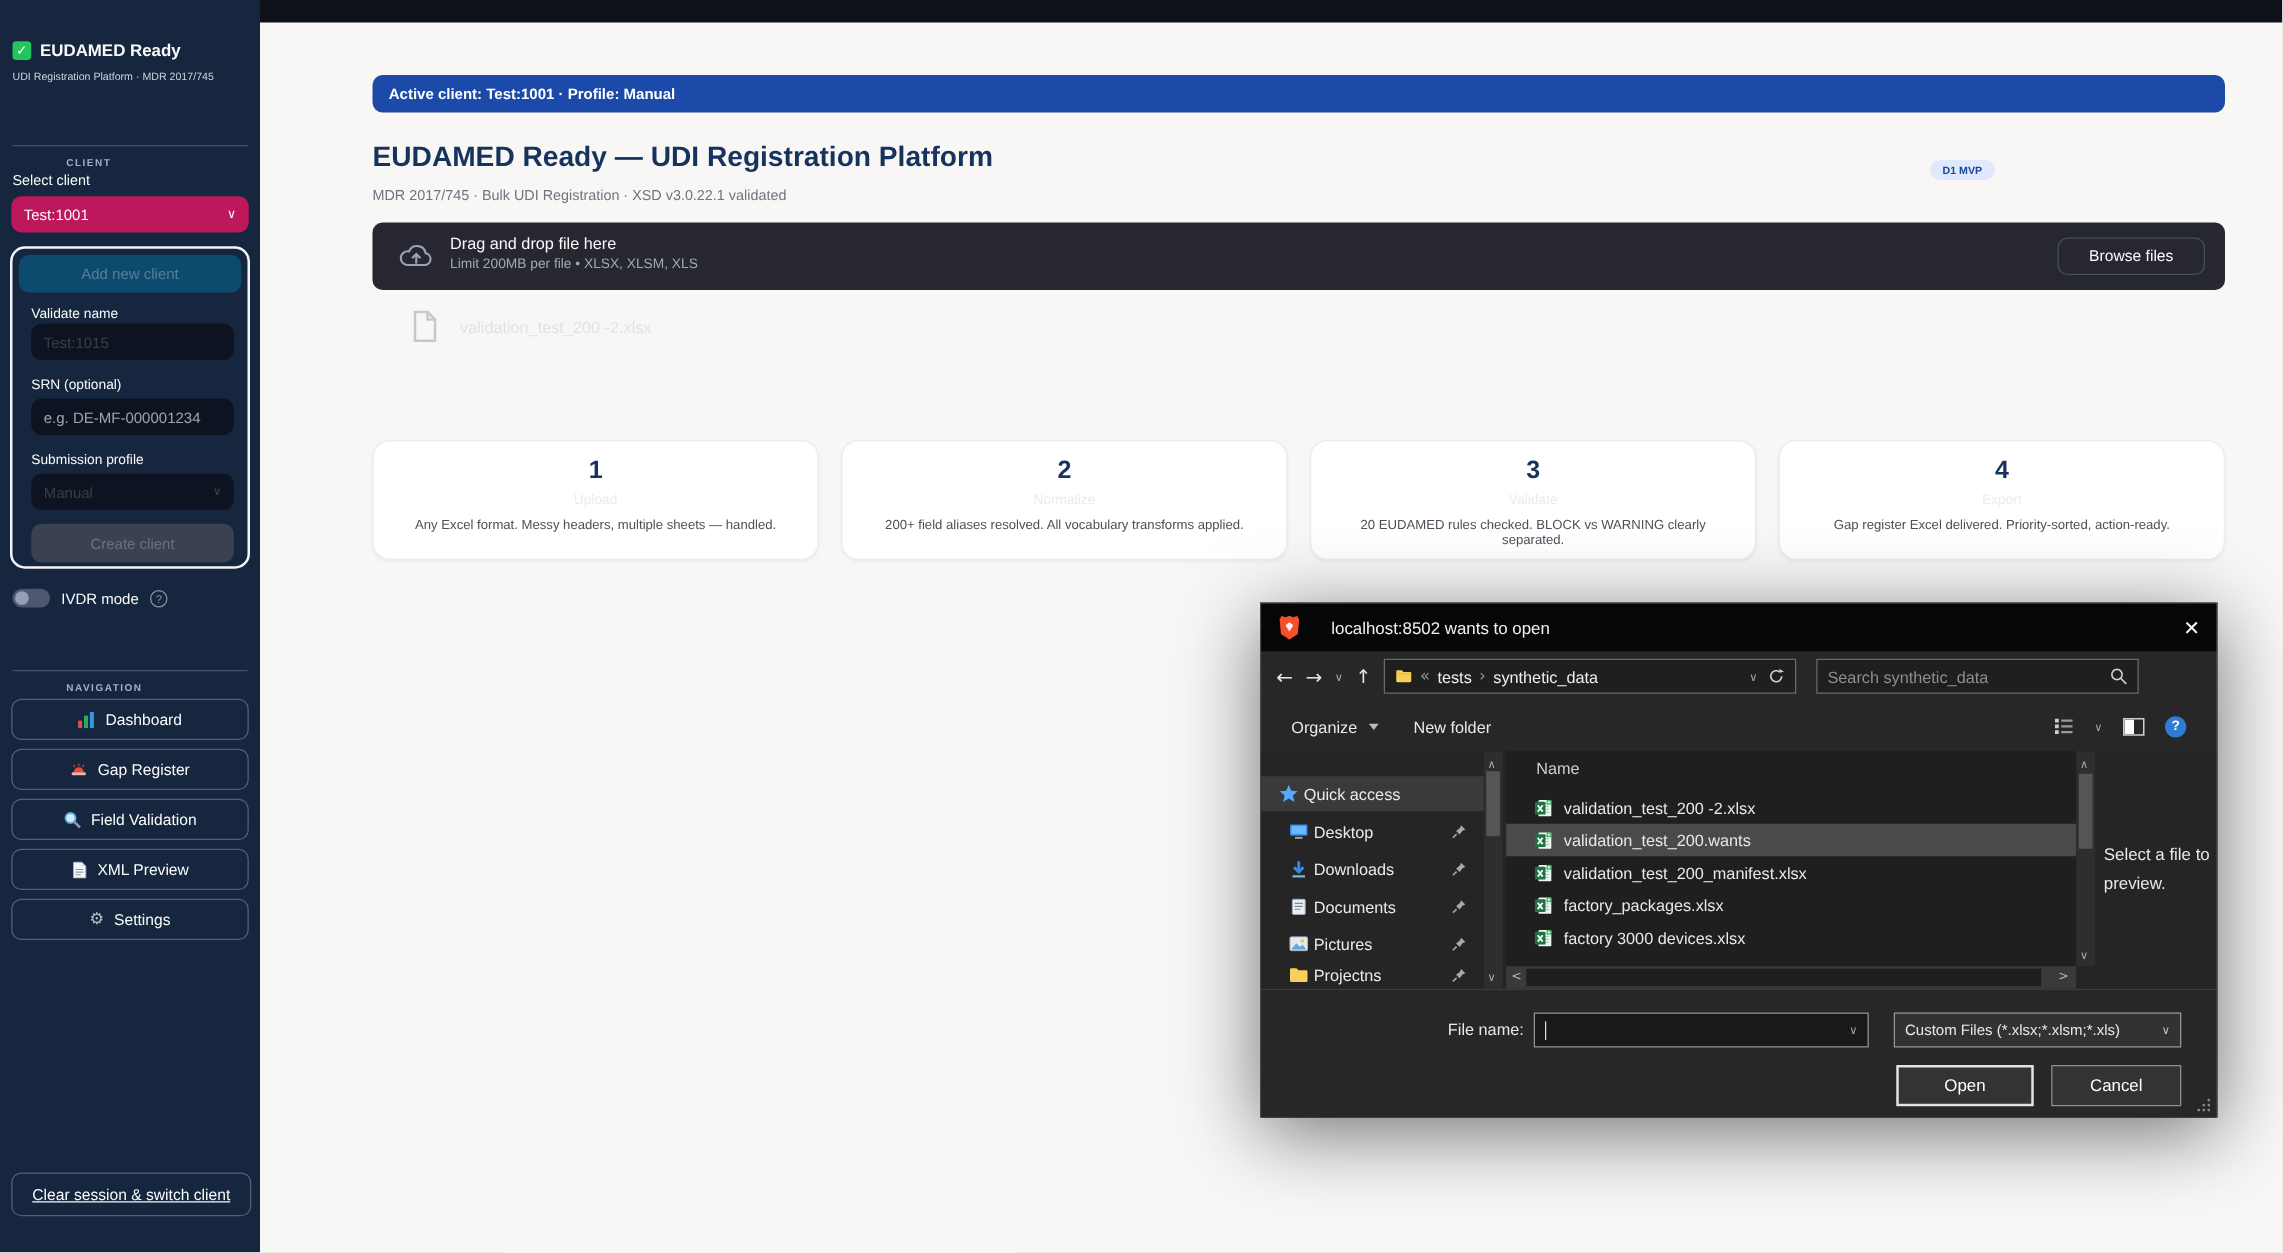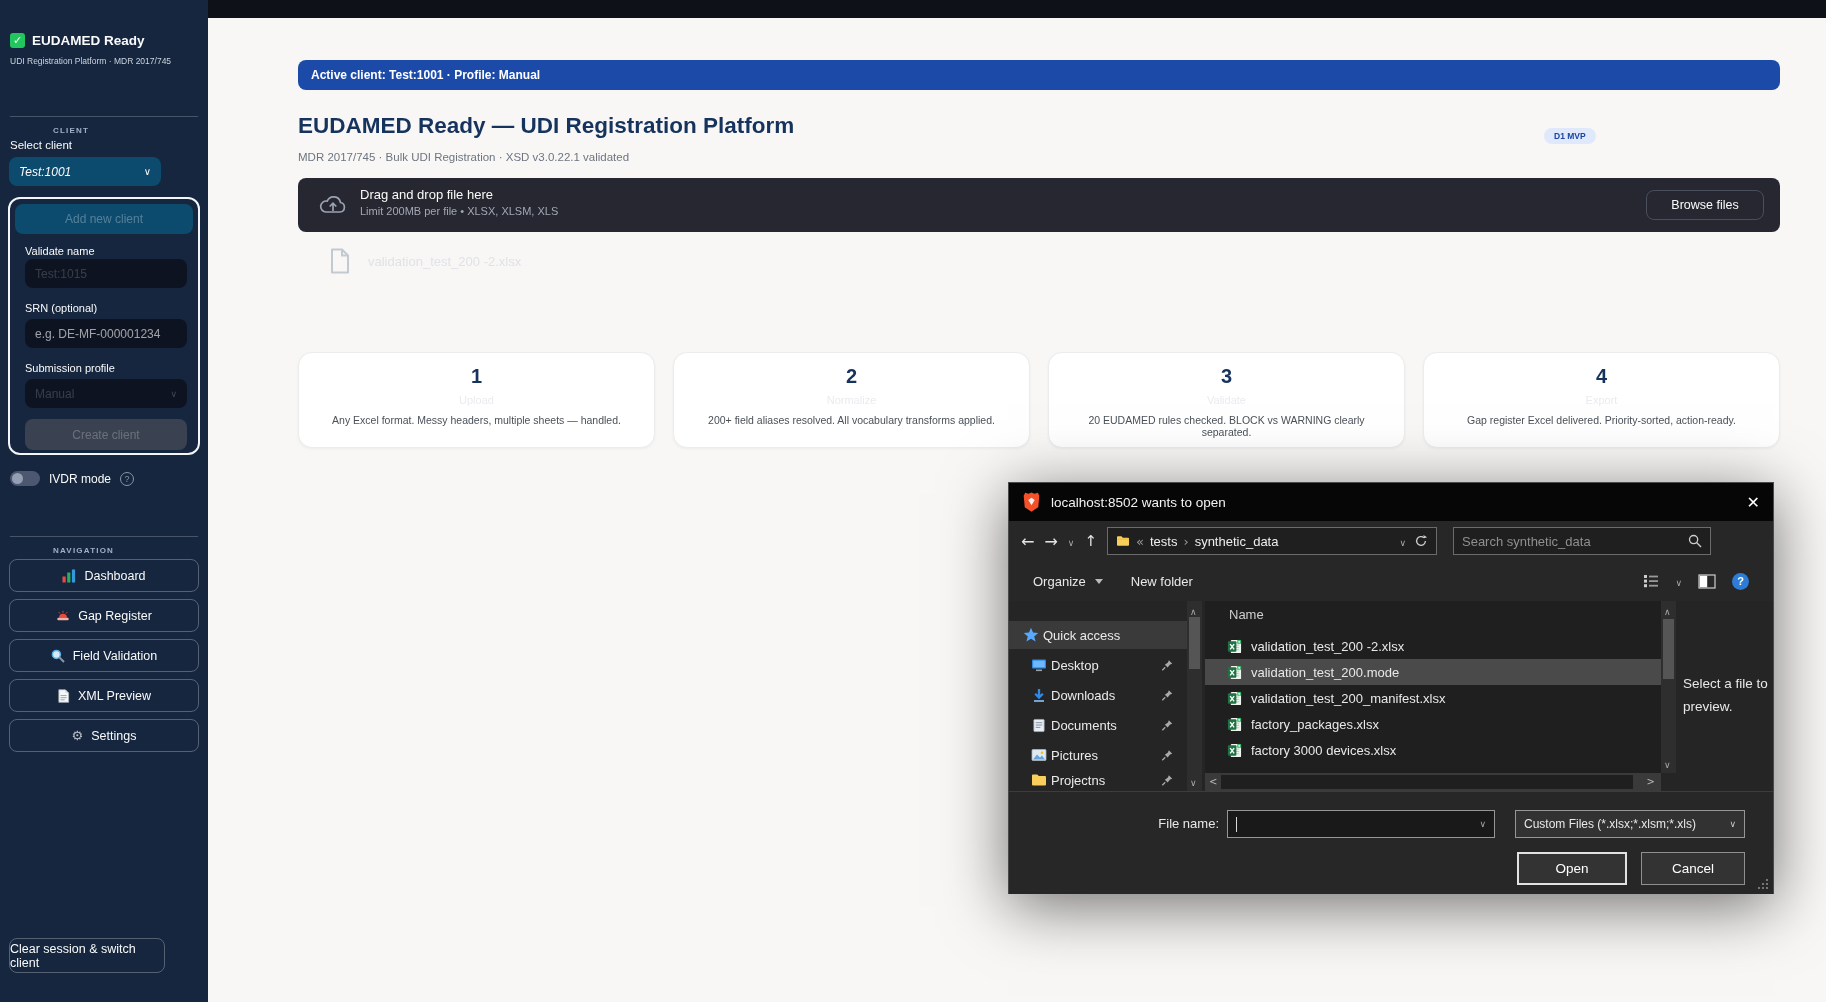--- a/index.html
+++ b/index.html
@@ -15,40 +15,40 @@
   
   .sidebar { position:absolute; left:0; top:0; width:208px; height:1002px; background:#15263e; color:#fafafa; }
   .logo-row { position:absolute; left:10px; top:33px; display:flex; align-items:center; gap:7px; }
   .logo-check { width:15px; height:15px; background:#22c55e; border-radius:3px; display:flex; align-items:center; justify-content:center; color:#fff; font-size:11px; font-weight:bold; }
   .logo-check::before { content:"✓"; font-family:"DejaVu Sans",sans-serif; }
   .app-name { font-size:13.5px; font-weight:bold; }
   .app-sub { position:absolute; left:10px; top:56px; font-size:8.5px; color:#cdd4df; }
   .sdiv { position:absolute; left:10px; width:188px; height:1px; background:rgba(250,250,250,.22); border:0; }
   .sec { position:absolute; left:10px; font-size:8px; letter-spacing:1.2px; color:#9fb0c7; font-weight:bold;margin-left:43px; }
   .lbl { position:absolute; left:10px; font-size:11.5px; color:#fafafa; }
-  .sel-box { position:absolute; left:9px; width:152px; height:29px; background:#0c4a6e; border-radius:8px; display:flex; align-items:center; padding:0 10px; font-size:12px;font-style:italic; }
+  .sel-box { position:absolute; left:9px; width:190px; height:29px; background:#be185d; border-radius:8px; display:flex; align-items:center; padding:0 10px; font-size:12px; }
   .sel-box .chev { margin-left:auto; font-size:10px; color:#fafafa; font-family:"DejaVu Sans",sans-serif; }
   .chev::before { content:"∨"; }
   .expander { position:absolute; left:8px; top:197px; width:192px; height:258px; border:2px solid #f3f5f8; border-radius:12px; }
   .exp-head { position:absolute; left:5px; right:5px; top:5px; height:30px; background:#0c4a6e; border-radius:8px; display:flex; align-items:center; justify-content:center; font-size:12px; color:rgba(250,250,250,.3); }
   .flabel { position:absolute; left:15px; font-size:11px; color:#fafafa; }
   .finput { position:absolute; left:15px; width:162px; height:29px; background:#0d1320; border-radius:8px; display:flex; align-items:center; padding:0 10px; font-size:12px; }
   .ph-dim { color:rgba(250,250,250,.18); }
   .ph-lit { color:rgba(250,250,250,.62); }
   .finput .chev { margin-left:auto; font-size:9px; color:rgba(250,250,250,.22); }
   .create-btn { position:absolute; left:15px; top:220px; width:162px; height:31px; background:#3a4150; border-radius:8px; display:flex; align-items:center; justify-content:center; font-size:12px; color:rgba(250,250,250,.25); }
   .ivdr-row { position:absolute; left:10px; top:471px; display:flex; align-items:center; gap:9px; }
   .toggle { width:30px; height:15px; background:#4d5870; border-radius:8px; position:relative; }
   .toggle .knob { position:absolute; left:2px; top:2px; width:11px; height:11px; background:#93a0b4; border-radius:50%; }
   .ivdr-label { font-size:12px; }
   .help-o { width:14px; height:14px; border:1px solid #8b95a5; border-radius:50%; color:#8b95a5; font-size:9px; display:flex; align-items:center; justify-content:center; }
   .nav-btn { position:absolute; left:9px; width:190px; height:33px; border:1px solid rgba(250,250,250,.28); border-radius:8px; display:flex; align-items:center; justify-content:center; gap:8px; font-size:12.5px; color:#fafafa; }
   .nav-btn svg, .nav-btn .uic { flex:0 0 auto; }
   .uic { font-family:"DejaVu Sans",sans-serif; color:#b8bec6; font-size:13px; line-height:1; }
-  .clear-btn { position:absolute; left:9px; top:938px; width:156px; height:35px; border:1px solid rgba(250,250,250,.28); border-radius:8px; display:flex; align-items:center; justify-content:center; font-size:12.5px; }
+  .clear-btn { position:absolute; left:9px; top:938px; width:192px; height:35px; border:1px solid rgba(250,250,250,.28); border-radius:8px; display:flex; align-items:center; justify-content:center; font-size:12.5px;text-decoration:underline; }
 
   
   .topbar { position:absolute; left:208px; top:0; right:0; height:18px; background:#0e1117; }
   .banner { position:absolute; left:298px; top:60px; width:1482px; height:30px; background:#1c4aa8; border-radius:8px; color:#fff; display:flex; align-items:center; padding:0 13px; font-size:12px; font-weight:bold; }
   .page-title { position:absolute; left:298px; top:113px; font-size:22.5px; font-weight:bold; color:#16335e; }
   .badge { position:absolute; left:1544px; top:128px; background:#dfe9fb; color:#1c44a0; font-size:8.5px; font-weight:bold; padding:3px 10px; border-radius:9px; }
   .page-sub { position:absolute; left:298px; top:151px; font-size:11.5px; color:#6d7580; }
   .uploader { position:absolute; left:298px; top:178px; width:1482px; height:54px; background:#262730; border-radius:8px; }
   .cloud { position:absolute; left:20px; top:13px; }
   .up-head { position:absolute; left:62px; top:9px; font-size:13px; color:#fafafa; }
@@ -57,21 +57,21 @@
   .ghost-file { position:absolute; left:330px; top:248px; display:flex; align-items:center; gap:18px; }
   .ghost-name { font-size:13px; color:#dfe2e8; }
   .card { position:absolute; top:352px; width:357px; height:96px; background:#fff; border:1px solid #ececec; border-radius:14px; box-shadow:0 1px 3px rgba(20,30,50,.05); text-align:center; }
   .card .num { margin-top:12px; font-size:20px; font-weight:bold; color:#16335e; }
   .card .ghost { margin-top:6px; font-size:11px; color:#e9ebef; }
   .card .desc { margin-top:8px; font-size:10.5px; color:#4a5158; padding:0 14px; }
 
   
   .dialog { position:absolute; left:1008px; top:482px; width:766px; height:412px; background:#272727; border:1px solid #4a4a4a; box-shadow:0 12px 60px rgba(0,0,0,.55); color:#e8e8e8; font-size:13px; }
   .dlg-title { position:absolute; left:0; top:0; right:0; height:38px; background:#060606; display:flex; align-items:center; padding:0 13px; }
-  .dlg-title .t { margin-left:10px; font-size:13.5px; color:#f2f2f2; }
+  .dlg-title .t { margin-left:24px; font-size:13.5px; color:#f2f2f2; }
   .dlg-close { margin-left:auto; color:#fff; font-size:16px; font-family:"DejaVu Sans",sans-serif; }
   .dlg-close::before { content:"✕"; }
   .navrow { position:absolute; left:0; top:38px; right:0; height:40px; display:flex; align-items:center; padding:0 12px; gap:10px; }
   .g { font-family:"DejaVu Sans",sans-serif; color:#e4e4e4; }
   .g-back::before { content:"←"; font-size:16px; }
   .g-fwd::before { content:"→"; font-size:16px; }
   .g-up::before { content:"↑"; font-size:15px; }
   .g-sm::before { content:"∨"; font-size:9px; color:#aaa; }
   .g-smu::before { content:"∧"; font-size:9px; color:#aaa; }
   .addr { display:flex; align-items:center; gap:6px; width:330px; height:28px; border:1px solid #6b6b6b; background:#1f1f1f; padding:0 8px; }
@@ -392,21 +392,21 @@
         </div>
         <div class="frow sel" style="top:58px">
           <svg width="15" height="15" viewBox="0 0 16 16">
               <rect x="4" y="1" width="11" height="14" rx="1" fill="#eef5ef"></rect>
               <path d="M6 4 h7 M6 6.5 h7 M6 9 h7 M6 11.5 h7" stroke="#9cc5a5" stroke-width="0.8"></path>
               <rect x="1" y="2.5" width="9" height="11" rx="1" fill="#1f7244"></rect>
               <path d="M3.4 5.5 L7.6 11 M7.6 5.5 L3.4 11" stroke="#fff" stroke-width="1.5"></path>
               <rect x="11" y="1" width="4" height="4" fill="#2fae5e"></rect>
               <path d="M13 1.8 v2.4 M11.8 3 h2.4" stroke="#fff" stroke-width="0.9"></path>
             </svg>
-          <span>validation_test_200.mode</span>
+          <span>validation_test_200.wants</span>
         </div>
         <div class="frow" style="top:84px">
           <svg width="15" height="15" viewBox="0 0 16 16">
               <rect x="4" y="1" width="11" height="14" rx="1" fill="#eef5ef"></rect>
               <path d="M6 4 h7 M6 6.5 h7 M6 9 h7 M6 11.5 h7" stroke="#9cc5a5" stroke-width="0.8"></path>
               <rect x="1" y="2.5" width="9" height="11" rx="1" fill="#1f7244"></rect>
               <path d="M3.4 5.5 L7.6 11 M7.6 5.5 L3.4 11" stroke="#fff" stroke-width="1.5"></path>
               <rect x="11" y="1" width="4" height="4" fill="#2fae5e"></rect>
               <path d="M13 1.8 v2.4 M11.8 3 h2.4" stroke="#fff" stroke-width="0.9"></path>
             </svg>

